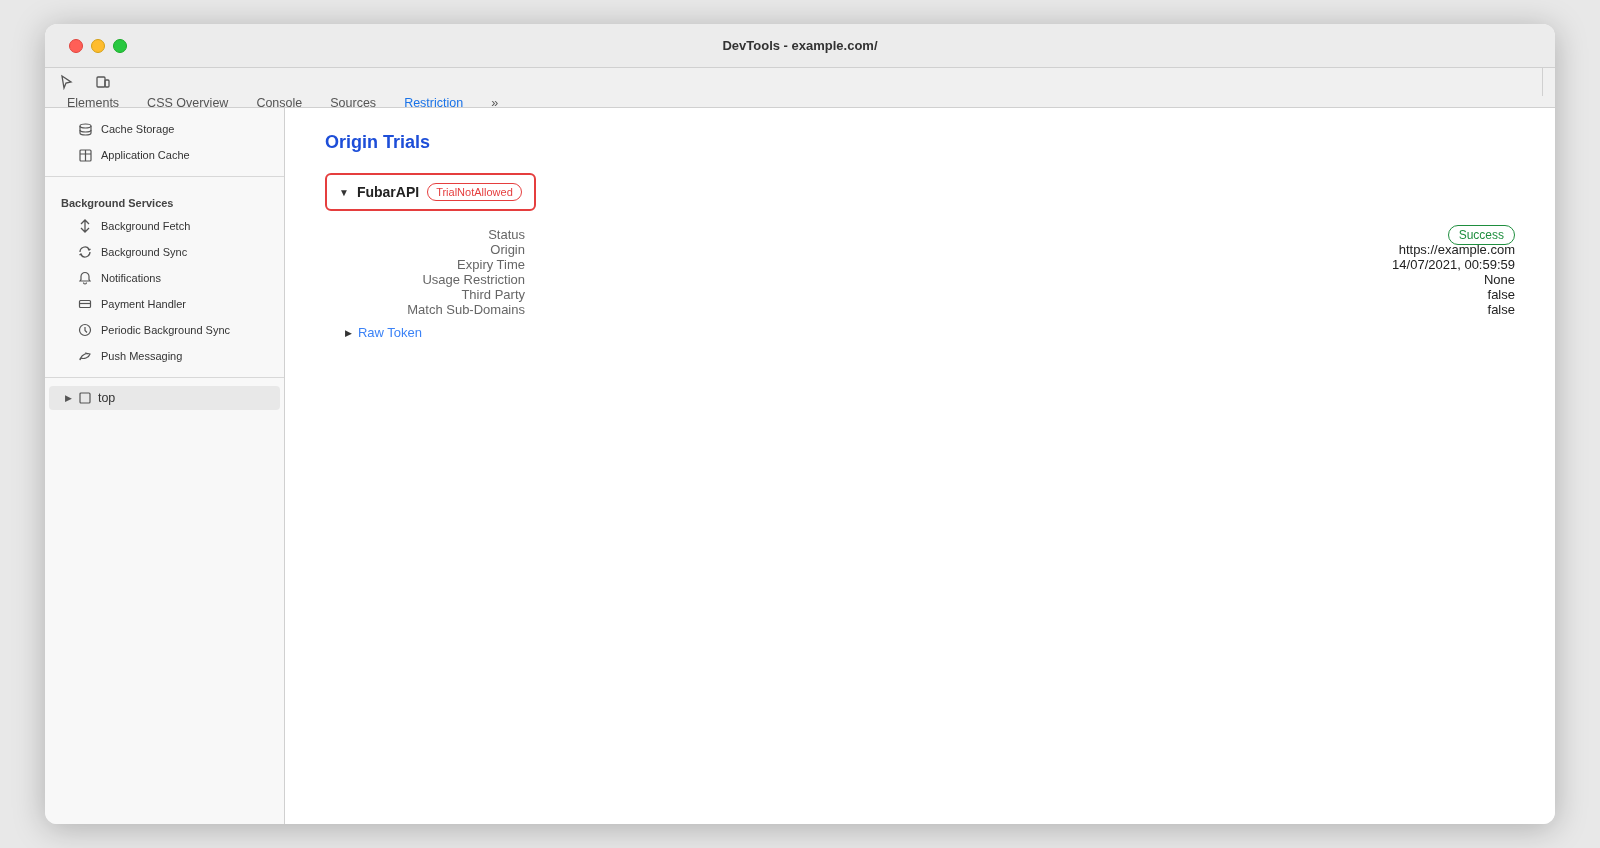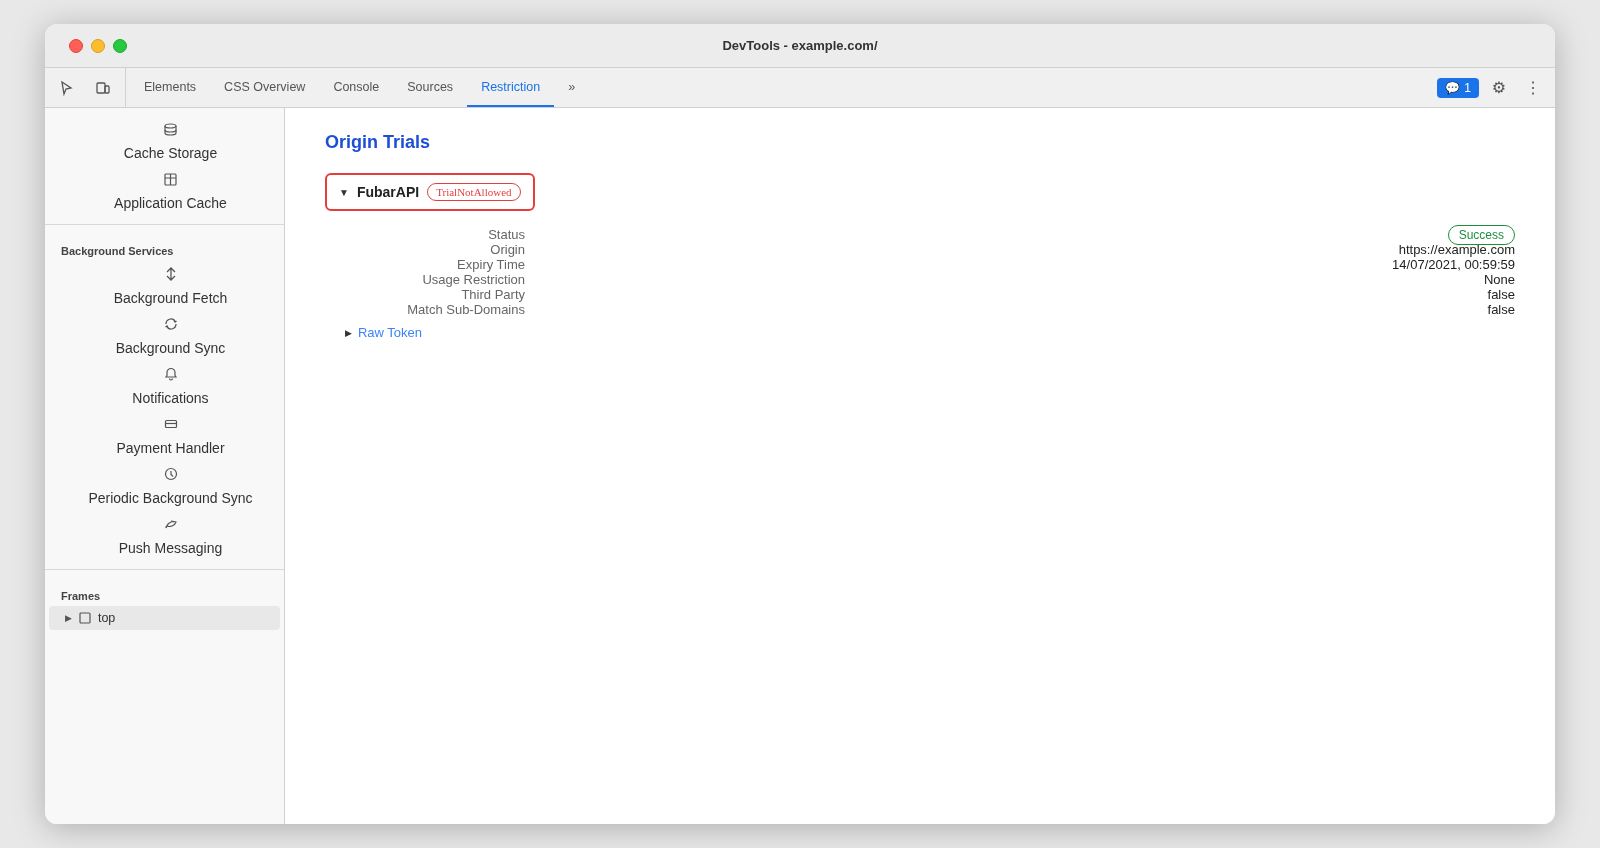--- a/index.html
+++ b/index.html
@@ -55,20 +55,21 @@
       color: #333;
     }
     
     .tab-bar {
       background: #f0f0f0;
       height: 40px;
       display: flex;
       align-items: stretch;
       border-bottom: 1px solid #d0d0d0;
       padding: 0 8px;
+      flex-direction: column;
     }
     .tab-bar-left {
       display: flex;
       align-items: center;
       gap: 8px;
       padding-right: 8px;
       border-right: 1px solid #d0d0d0;
       margin-right: 4px;
     }
     .icon-btn {
@@ -151,24 +152,23 @@
       padding: 12px 16px 4px 16px;
       text-transform: none;
     }
     .sidebar-item {
       display: flex;
       align-items: center;
       gap: 8px;
       padding: 5px 16px 5px 28px;
       cursor: pointer;
       color: #333;
-      font-size: 14px;
+      font-size: 11px;
       border-radius: 4px;
       margin: 0 4px;
-      flex-direction: column;
     }
     .sidebar-item .item-icon {
       width: 16px;
       height: 16px;
       display: flex;
       align-items: center;
       justify-content: center;
       flex-shrink: 0;
       color: #555;
       font-size: 13px;
@@ -221,21 +221,21 @@
     .trial-arrow {
       font-size: 10px;
       color: #333;
     }
     .trial-name {
       font-size: 14px;
       font-weight: 700;
       color: #222;
     }
     .badge-error {
-      font-family: Liberation Serif, serif;
+      font-family: Liberation Sans, sans-serif;
       font-size: 11px;
       color: #e53e3e;
       border: 1px solid #e53e3e;
       border-radius: 20px;
       padding: 2px 8px;
     }
     .badge-success {
       font-size: 12px;
       color: #1e8e3e;
       border: 1.5px solid #1e8e3e;
@@ -418,21 +418,20 @@
           <svg width="14" height="14" viewBox="0 0 14 14" fill="none">
             <path d="M2 10c1-2 2-4 5-5 3-1 5 0 5 0s-1 3-4 4c-3 1-5 0-5 0l-1 2z" stroke="#555" stroke-width="1.2"></path>
             <path d="M10 5c-1-1-2-1-3-1" stroke="#555" stroke-width="1.2"></path>
           </svg>
         </span>
         <span class="item-label">Push Messaging</span>
       </div>
 
       <div class="sidebar-divider"></div>
 
-      <div class="sidebar-section-label">Frames</div>
       <div class="frames-item">
         <span style="font-size:9px; color:#555;">▶</span>
         <svg width="14" height="14" viewBox="0 0 14 14" fill="none">
           <rect x="2" y="2" width="10" height="10" rx="1" stroke="#555" stroke-width="1.2"></rect>
         </svg>
         <span>top</span>
       </div>
     </div>
 
     <div class="content">

